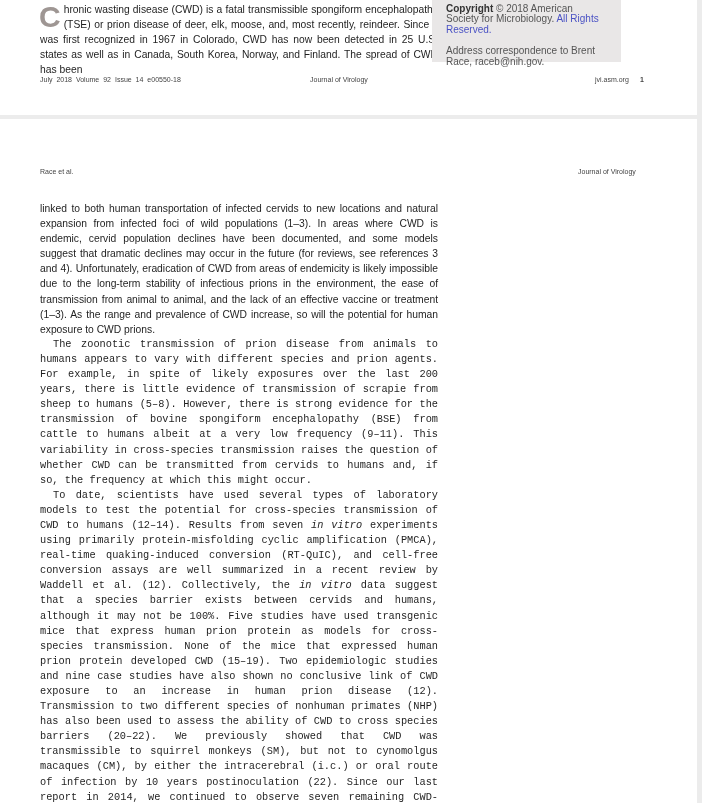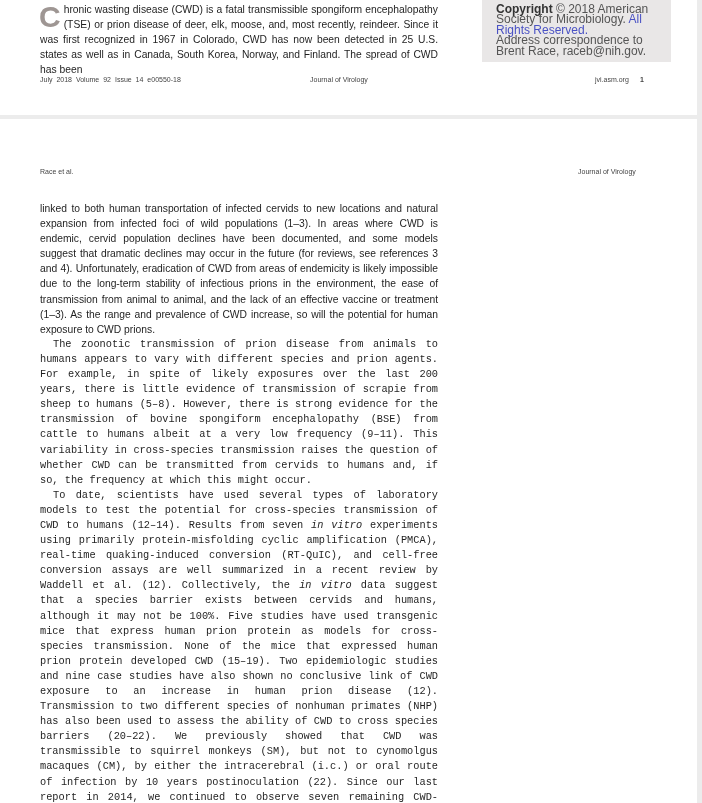--- a/index.html
+++ b/index.html
@@ -4,25 +4,25 @@
 <style>
   html, body { margin:0; padding:0; }
   body { width:702px; height:803px; overflow:hidden; background:#ececec; position:relative; font-family:"Liberation Sans", sans-serif; color:#222; }
   .page { position:absolute; left:0; width:697px; background:#fff; }
   #page1 { top:0; height:115px; }
   #page2 { top:119px; height:700px; }
   .body-text { position:absolute; left:40px; width:398px; font-size:10.3px; line-height:15.1px; text-align:justify; color:#1e1e1e; }
   .body-text p { margin:0; }
   .indent { text-indent:13px;font-family:Liberation Mono, monospace; }
   .dropcap { float:left; font-size:30px; line-height:26px; color:#9e9693; font-weight:bold; margin:2px 3px 0 -1px; font-family:"Liberation Sans", sans-serif; }
-  .copybox { position:absolute; left:482px; top:0; width:189px; height:62px; background:#e9e7e7; font-size:12px; line-height:10.4px; color:#555; padding:0 14px; box-sizing:border-box; }
+  .copybox { position:absolute; left:432px; top:0; width:189px; height:62px; background:#e9e7e7; font-size:10px; line-height:10.4px; color:#555; padding:0 14px; box-sizing:border-box; }
   .copybox .l1 { margin-top:4px; }
   .copybox b { color:#333; }
   .copybox .link { color:#4a52c4; }
-  .copybox .addr { margin-top:0; }
+  .copybox .addr { margin-top:11px; }
   .footer { position:absolute; top:76px; font-size:7px; color:#444; }
   .hdr { position:absolute; top:168px; font-size:7px; color:#444; }
   i { font-style:italic; }
 </style>
 </head>
 <body>
 
 <div class="page" id="page1">
   <div class="body-text" style="top:2px;">
     <p><span class="dropcap">C</span><span>hronic wasting disease (CWD) is a fatal transmissible spongiform encephalopathy (TSE) or prion disease of deer, elk, moose, and, most recently, reindeer. Since it was first recognized in 1967 in Colorado, CWD has now been detected in 25 U.S. states as well as in Canada, South Korea, Norway, and Finland. The spread of CWD has been</span></p>

